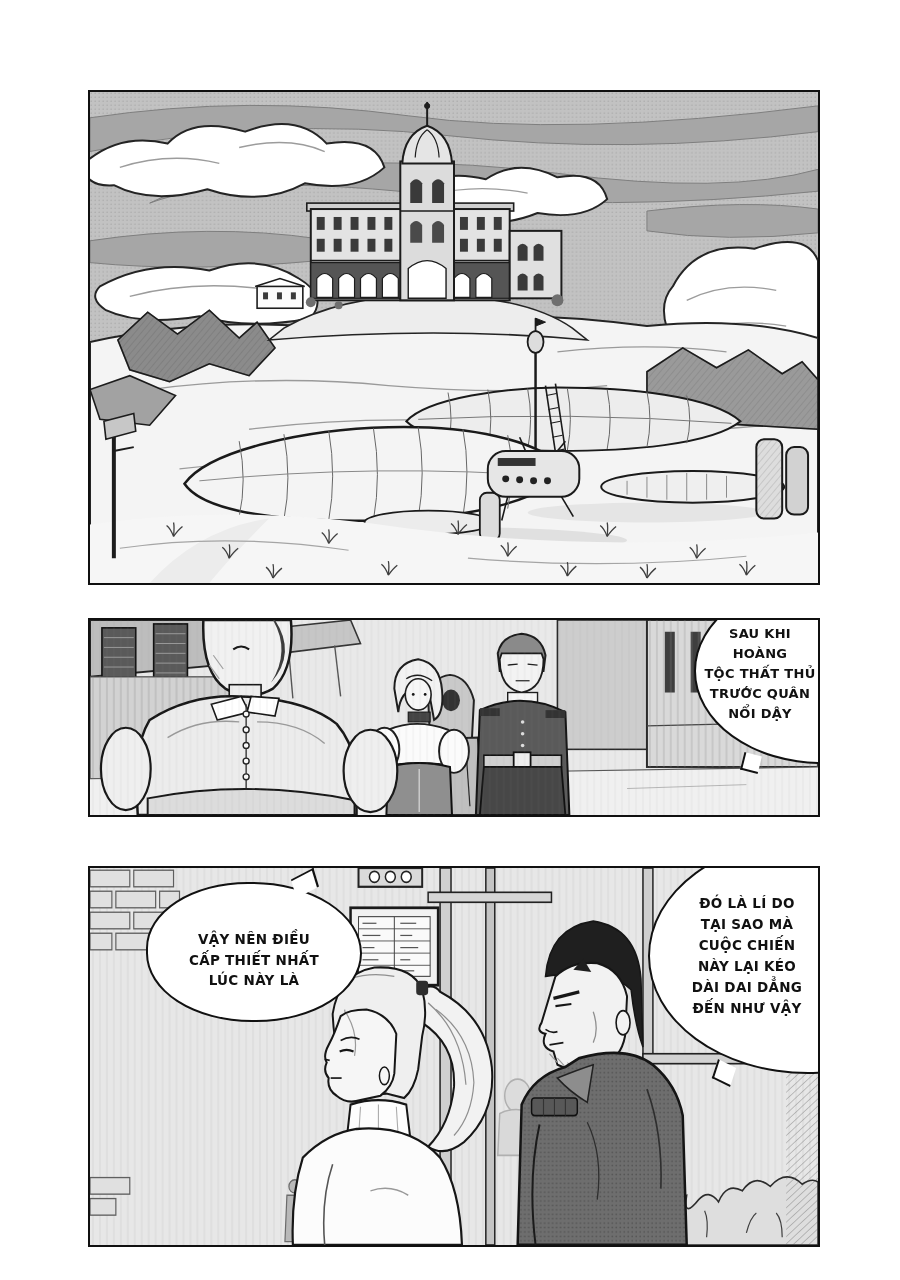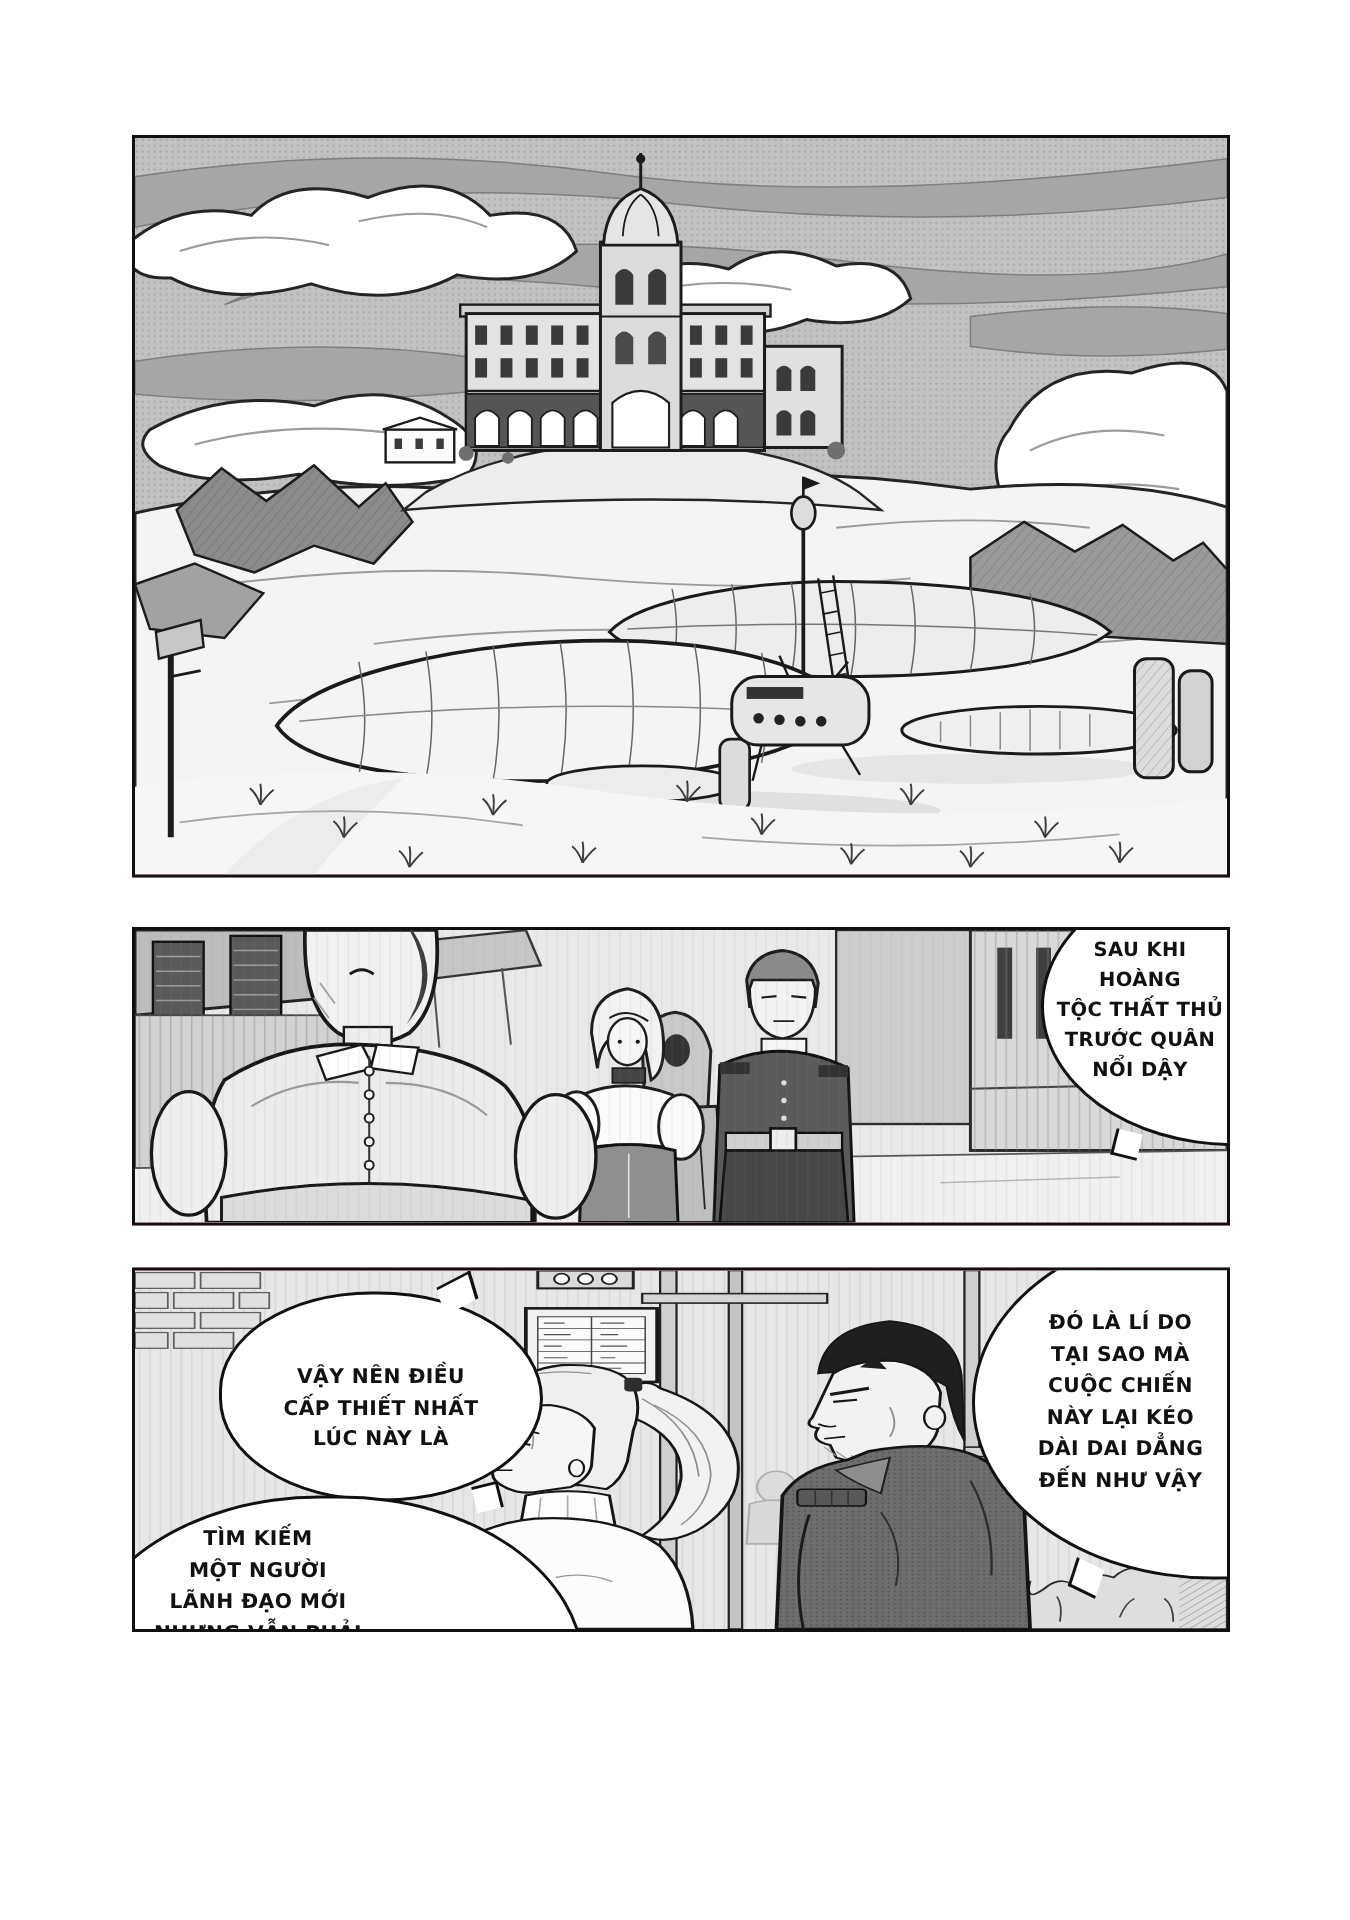--- a/index.html
+++ b/index.html
@@ -3,21 +3,21 @@
 <meta charset="utf-8">
 <style>
   html,body{margin:0;padding:0;background:#ffffff;}
   .page{position:relative;width:900px;height:1280px;background:#ffffff;overflow:hidden;
         font-family:"DejaVu Sans",sans-serif;color:#111;}
   .panel{position:absolute;left:88px;width:732px;background:#f9a8d4;
          border:2.5px solid #101010;overflow:hidden;box-sizing:border-box;}
   .panel svg{display:block;width:100%;height:100%;}
   .panel-1{top:90px;height:495px;}
   .panel-2{top:618px;height:199px;}
-  .panel-3{top:845px;height:243px;}
+  .panel-3{top:866px;height:381px;}
   .bubble{position:absolute;background:#fff;border:2.5px solid #111;color:#111;
           display:flex;align-items:center;justify-content:center;text-align:center;
           font-weight:700;letter-spacing:.3px;z-index:5;box-sizing:border-box;}
   .bubble span{white-space:pre-line;display:block;}
   
   .b-sau {left:604px;top:-42px;width:256px;height:186px;border-radius:50%;
           padding:36px 132px 30px 8px;font-size:13px;line-height:1.55;}
   .b-binh{left:492px;top:26px;width:172px;height:192px;border-radius:50%;
           padding:6px;font-size:13px;line-height:1.55;}
   
@@ -587,23 +587,15 @@
 CUỘC CHIẾN
 NÀY LẠI KÉO
 DÀI DAI DẲNG
 ĐẾN NHƯ VẬY</span>
     </div>
     <div class="bubble b-vay">
       <span>VẬY NÊN ĐIỀU
 CẤP THIẾT NHẤT
 LÚC NÀY LÀ</span>
     </div>
-    <div class="bubble b-tim">
-      <span>TÌM KIẾM
-MỘT NGƯỜI
-LÃNH ĐẠO MỚI
-NHƯNG VẪN PHẢI
-CÓ DÒNG MÁU
-HOÀNG TỘC</span>
-    </div>
   </section>
 
 </div>
 
 </body></html>

